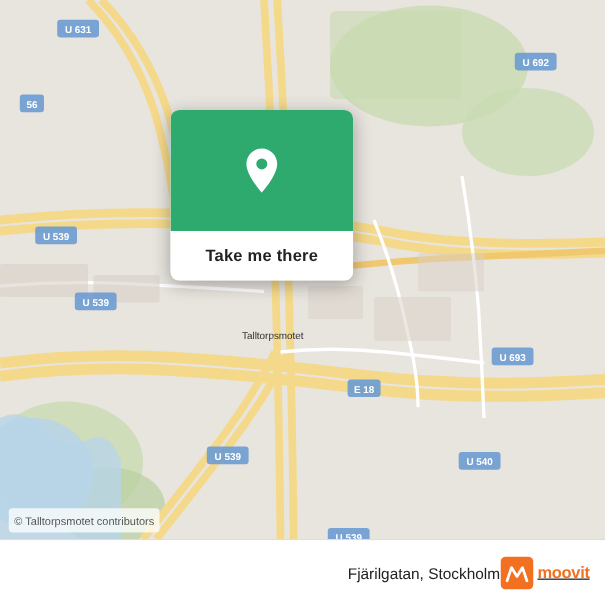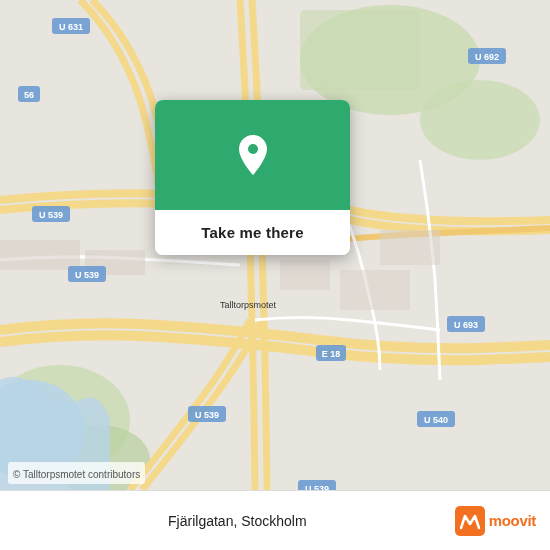--- a/index.html
+++ b/index.html
@@ -23,21 +23,21 @@
     #map-svg {
       width: 100%;
       height: 100%;
     }
 
     
     #popup-card {
       position: absolute;
       top: 100px;
       left: 155px;
-      width: 195px;
+      width: 166px;
       background: white;
       border-radius: 8px;
       box-shadow: 0 4px 16px rgba(0,0,0,0.3);
       overflow: hidden;
       display: flex;
       flex-direction: column;
       align-items: center;
     }
 
     #popup-green-area {
@@ -77,28 +77,29 @@
       align-items: center;
       justify-content: space-between;
       padding: 0 14px;
     }
 
     #location-text {
       font-size: 14px;
       font-weight: 500;
       color: #222;
       flex: 1;
-      text-align: center;
+      text-align: right;
       margin-left: 6px;
     }
 
     #moovit-logo {
       display: flex;
       align-items: center;
       gap: 4px;
+      text-decoration: underline;
     }
 
     #moovit-icon {
       width: 30px;
       height: 30px;
     }
 
     #moovit-text {
       font-size: 15px;
       font-weight: 700;

